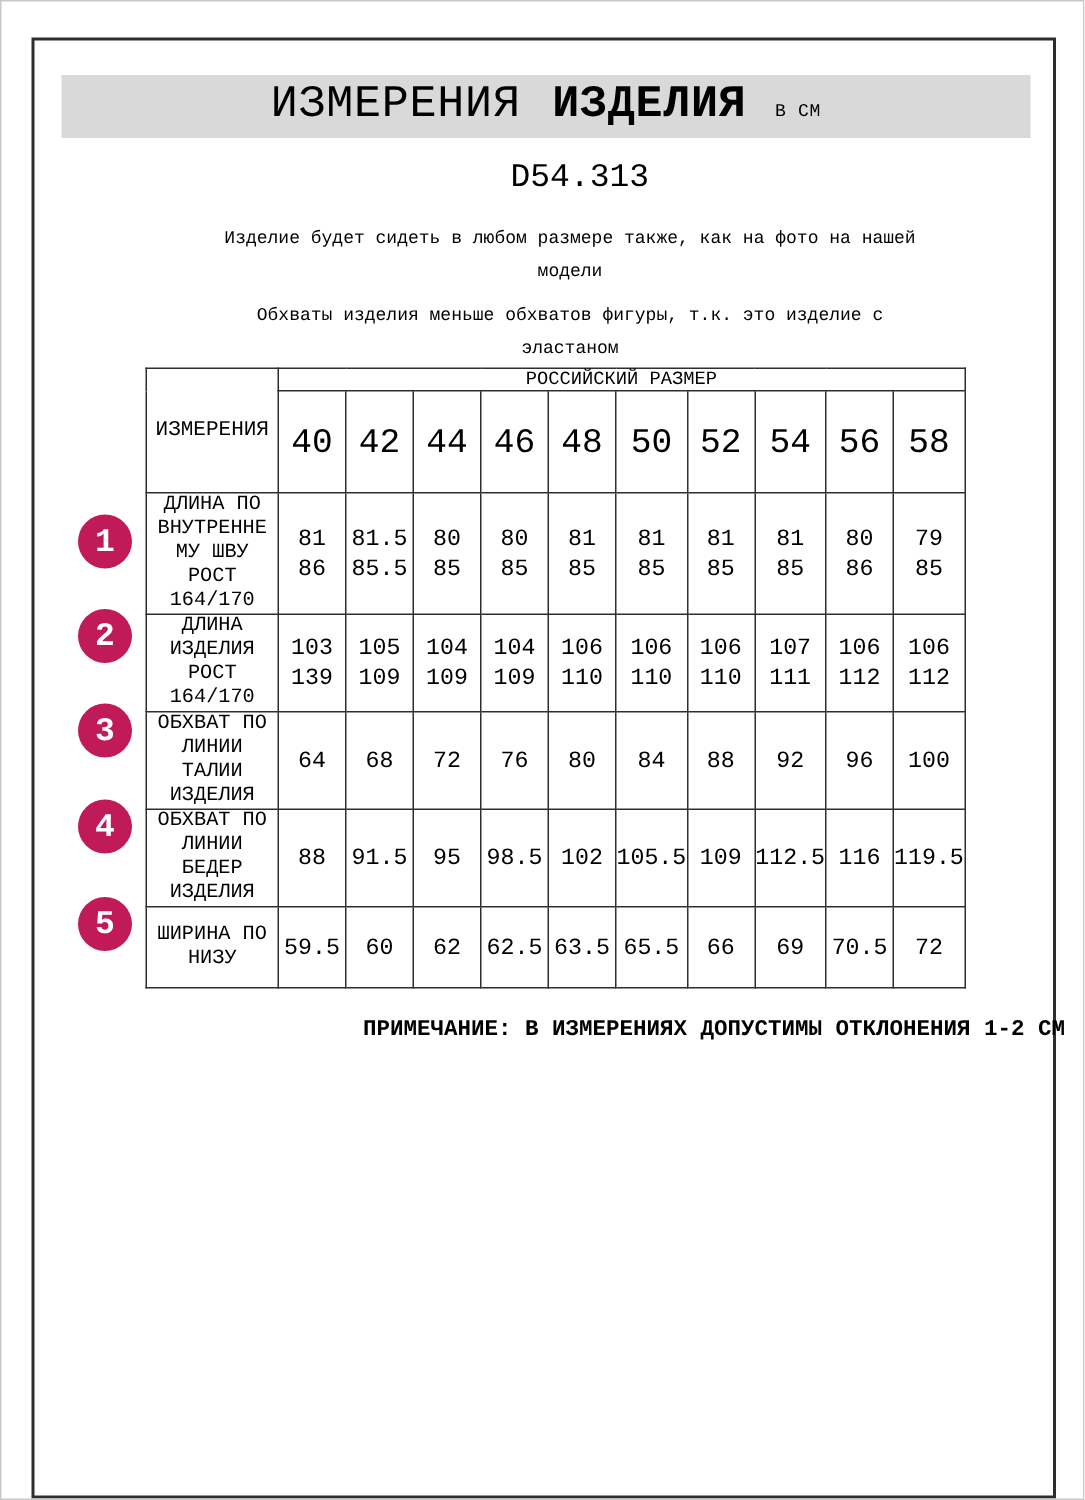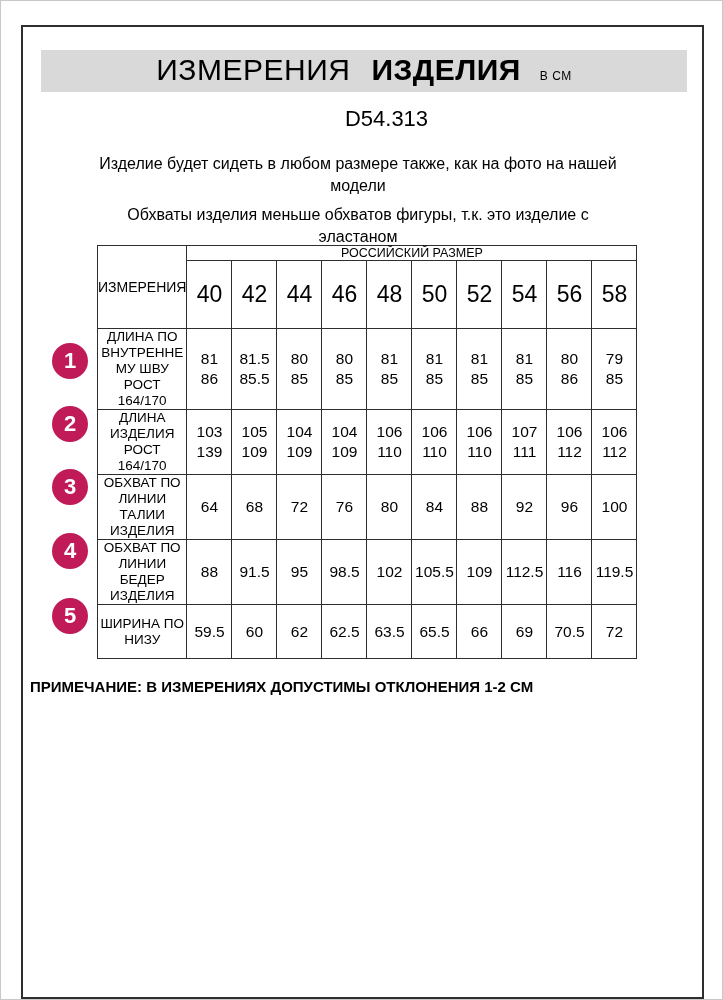--- a/index.html
+++ b/index.html
@@ -1,39 +1,39 @@
 <!DOCTYPE html>
 <html lang="ru" style="--badge-color: #c01a58; --title-bg: #d9d9d9; --border-color: #2e2e2e;"><head>
 <meta charset="utf-8">
 <style>
   html,body{margin:0;padding:0;background:#fff;}
   .canvas{
     position:relative;width:723px;height:1000px;box-sizing:border-box;
     background:#fff;border:1px solid #c8c8c8;overflow:hidden;
-    font-family:Liberation Sans, sans-serif;color:#000;
+    font-family:Liberation Mono, monospace;color:#000;
   }
   .frame{
     position:absolute;left:20px;top:24px;width:683px;height:974px;
     box-sizing:border-box;border:2px solid var(--border-color,#3a3a3a);
   }
   .title-bar{
     position:absolute;left:40px;top:49px;width:646px;height:42px;
     background:var(--title-bg,#d9d9d9);
     display:flex;align-items:baseline;justify-content:center;
   }
   .title-main{font-size:30px;font-weight:400;line-height:40px;letter-spacing:.5px;}
   .title-product{font-size:30px;font-weight:700;margin-left:21px;letter-spacing:.5px;}
   .title-unit{font-size:12px;font-weight:400;margin-left:19px;letter-spacing:.5px;}
   .product-code{
     position:absolute;left:24px;top:105px;width:683px;text-align:center;
     font-size:22px;transform:translateX(20px);
   }
   .para{
-    position:absolute;left:10px;width:680px;text-align:center;
-    font-size:16px;line-height:21.5px;white-space:pre-line;transform:translateX(7px);
+    position:absolute;left:32px;width:680px;text-align:center;
+    font-size:12px;line-height:21.5px;white-space:pre-line;transform:translateX(7px);
   }
   .para-fit{top:136px;}
   .para-elastane{top:187px;}
   .mtable{
     position:absolute;left:96px;top:244px;border-collapse:collapse;
     table-layout:fixed;background:#fff;
   }
   .mtable th,.mtable td{
     border:1.5px solid var(--border-color,#2e2e2e);padding:0;margin:0;
     text-align:center;vertical-align:middle;font-weight:400;
@@ -43,21 +43,21 @@
   .h-size{font-size:23px;font-weight:700;}
   .c-label{font-size:13.5px;line-height:16px;white-space:pre-line;}
   .c-val{font-size:15.5px;line-height:20px;white-space:pre-line;}
   .badge{
     position:absolute;left:51px;width:36px;height:36px;border-radius:50%;
     background:var(--badge-color,#c01a58);color:#fff;
     font-size:22px;font-weight:700;
     display:flex;align-items:center;justify-content:center;
   }
   .footer-note{
-    position:absolute;left:22px;top:677px;width:680px;text-align:left;
+    position:absolute;left:22px;top:677px;width:680px;text-align:right;
     font-size:15px;font-weight:700;transform:translateX(7px);
   }
 </style>
 </head>
 <body>
 
 <div class="canvas">
   <div class="frame"></div>
 
   <div class="title-bar">

